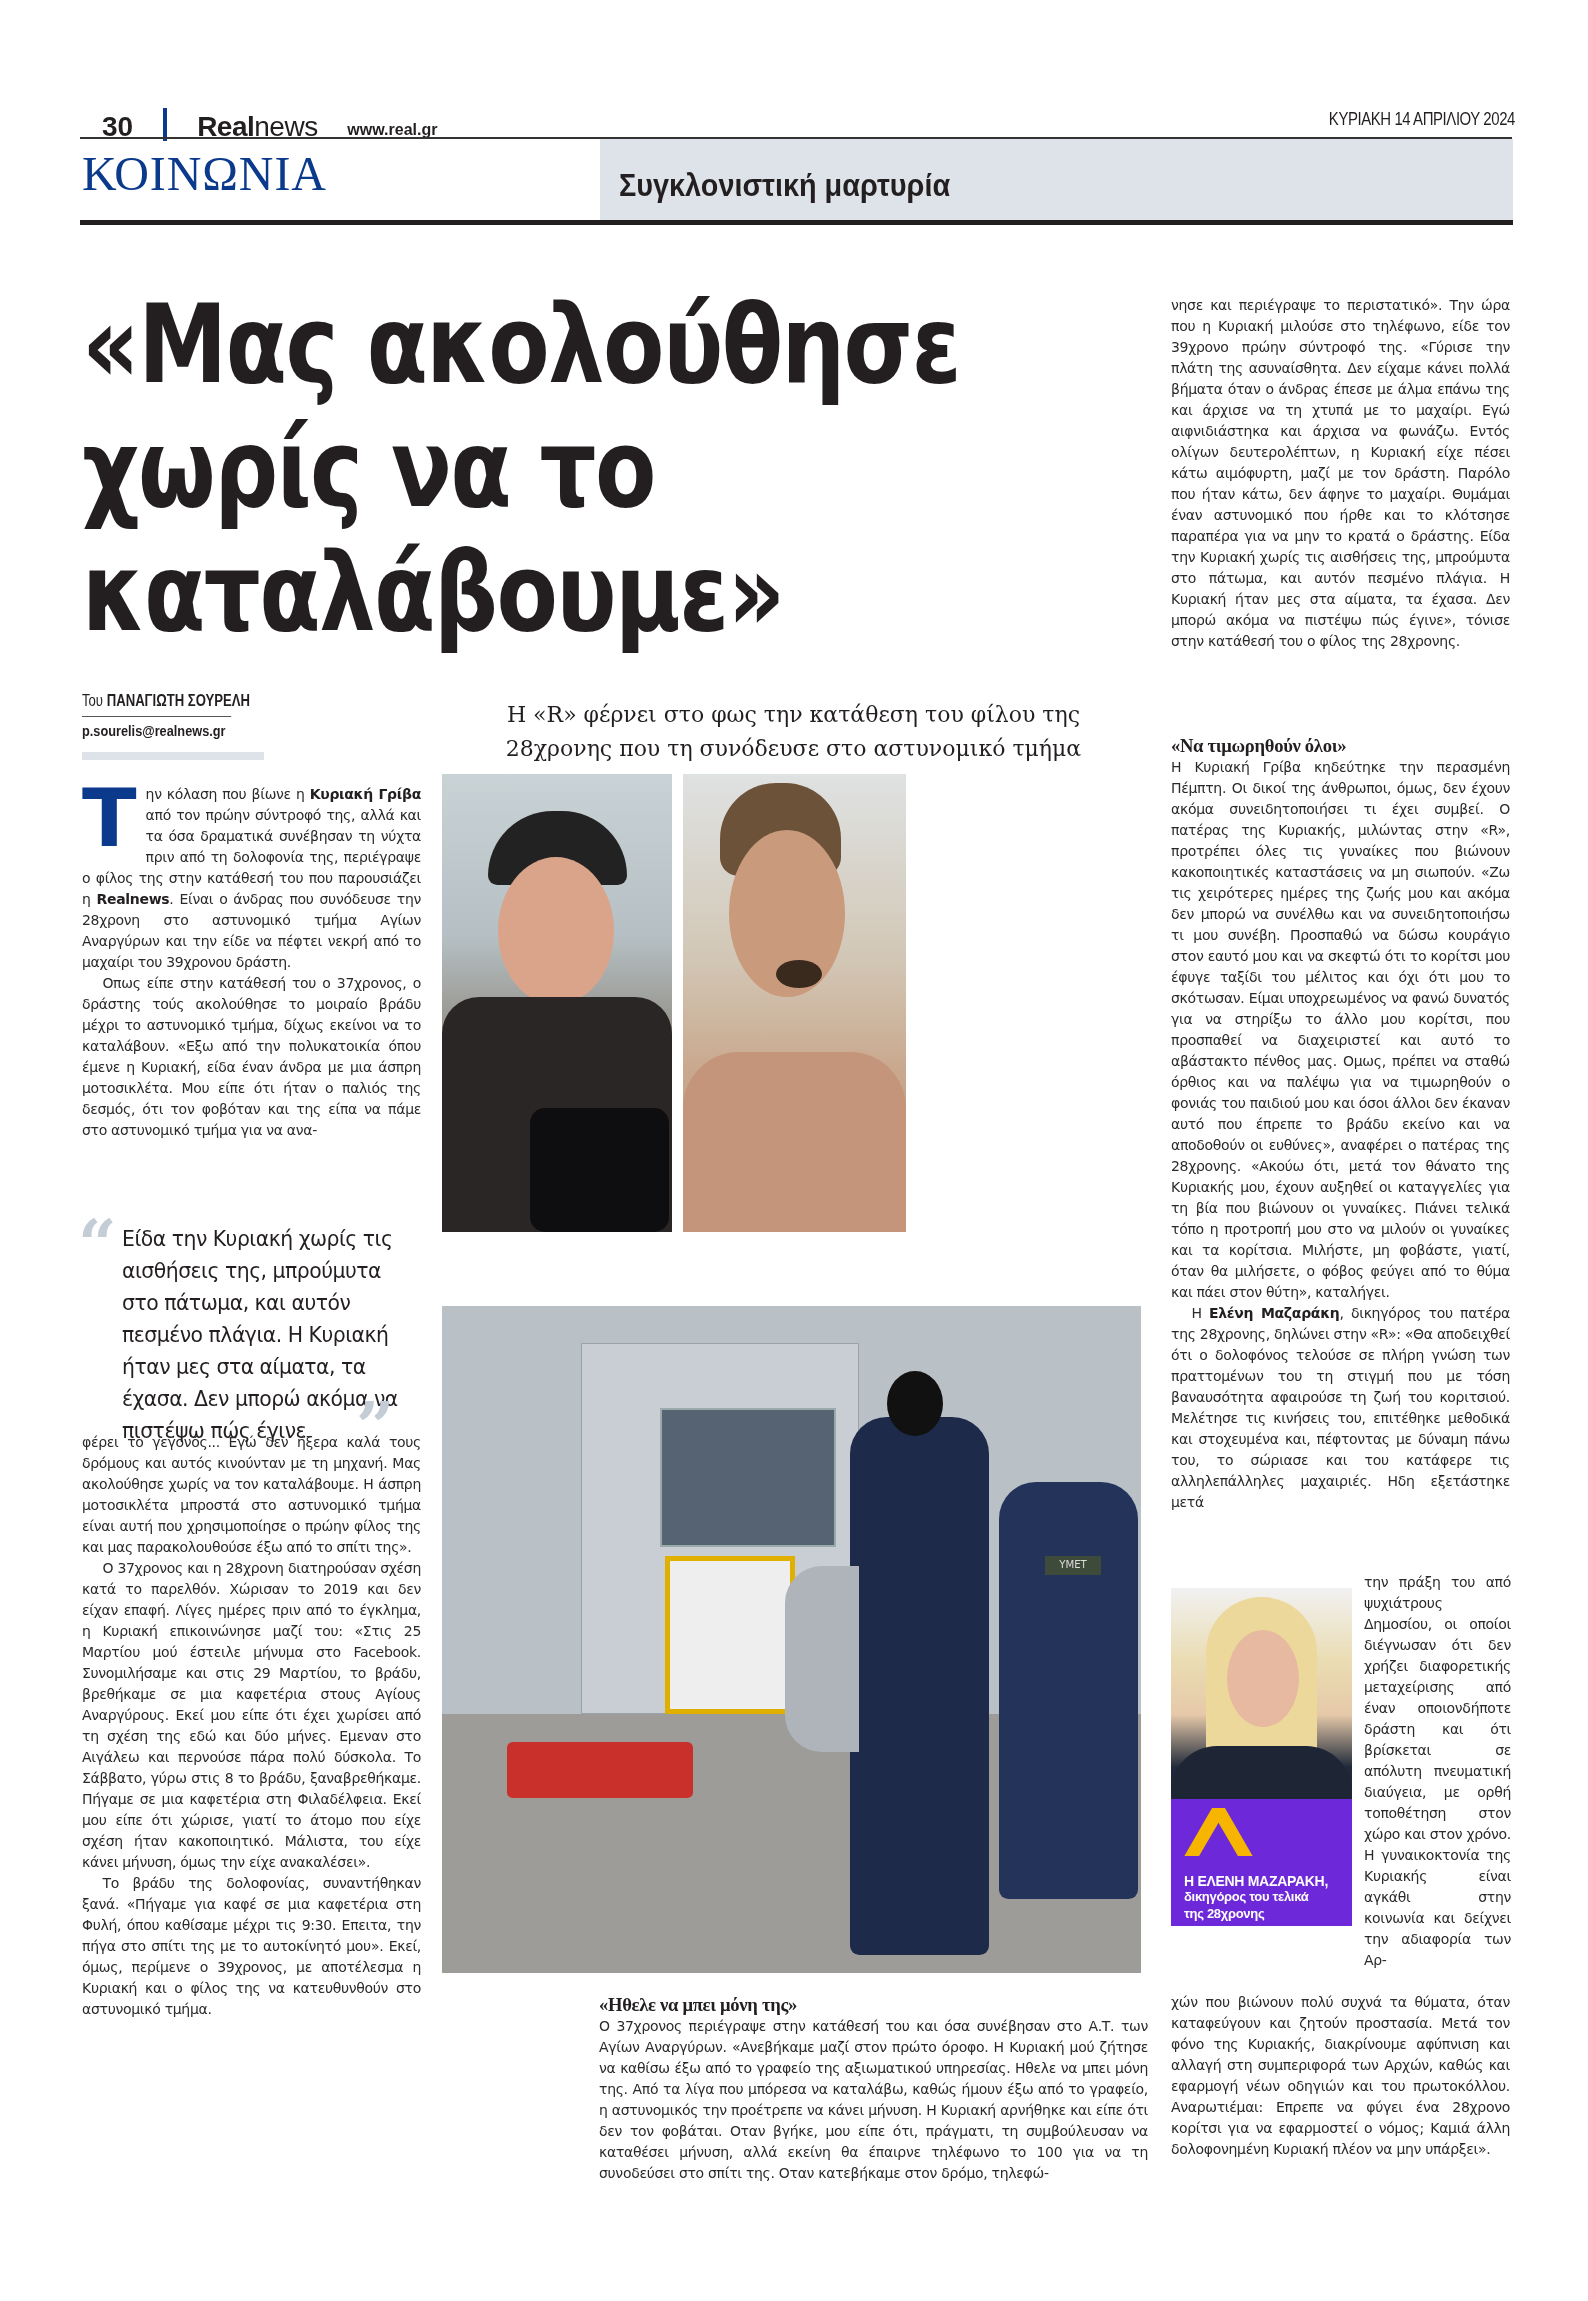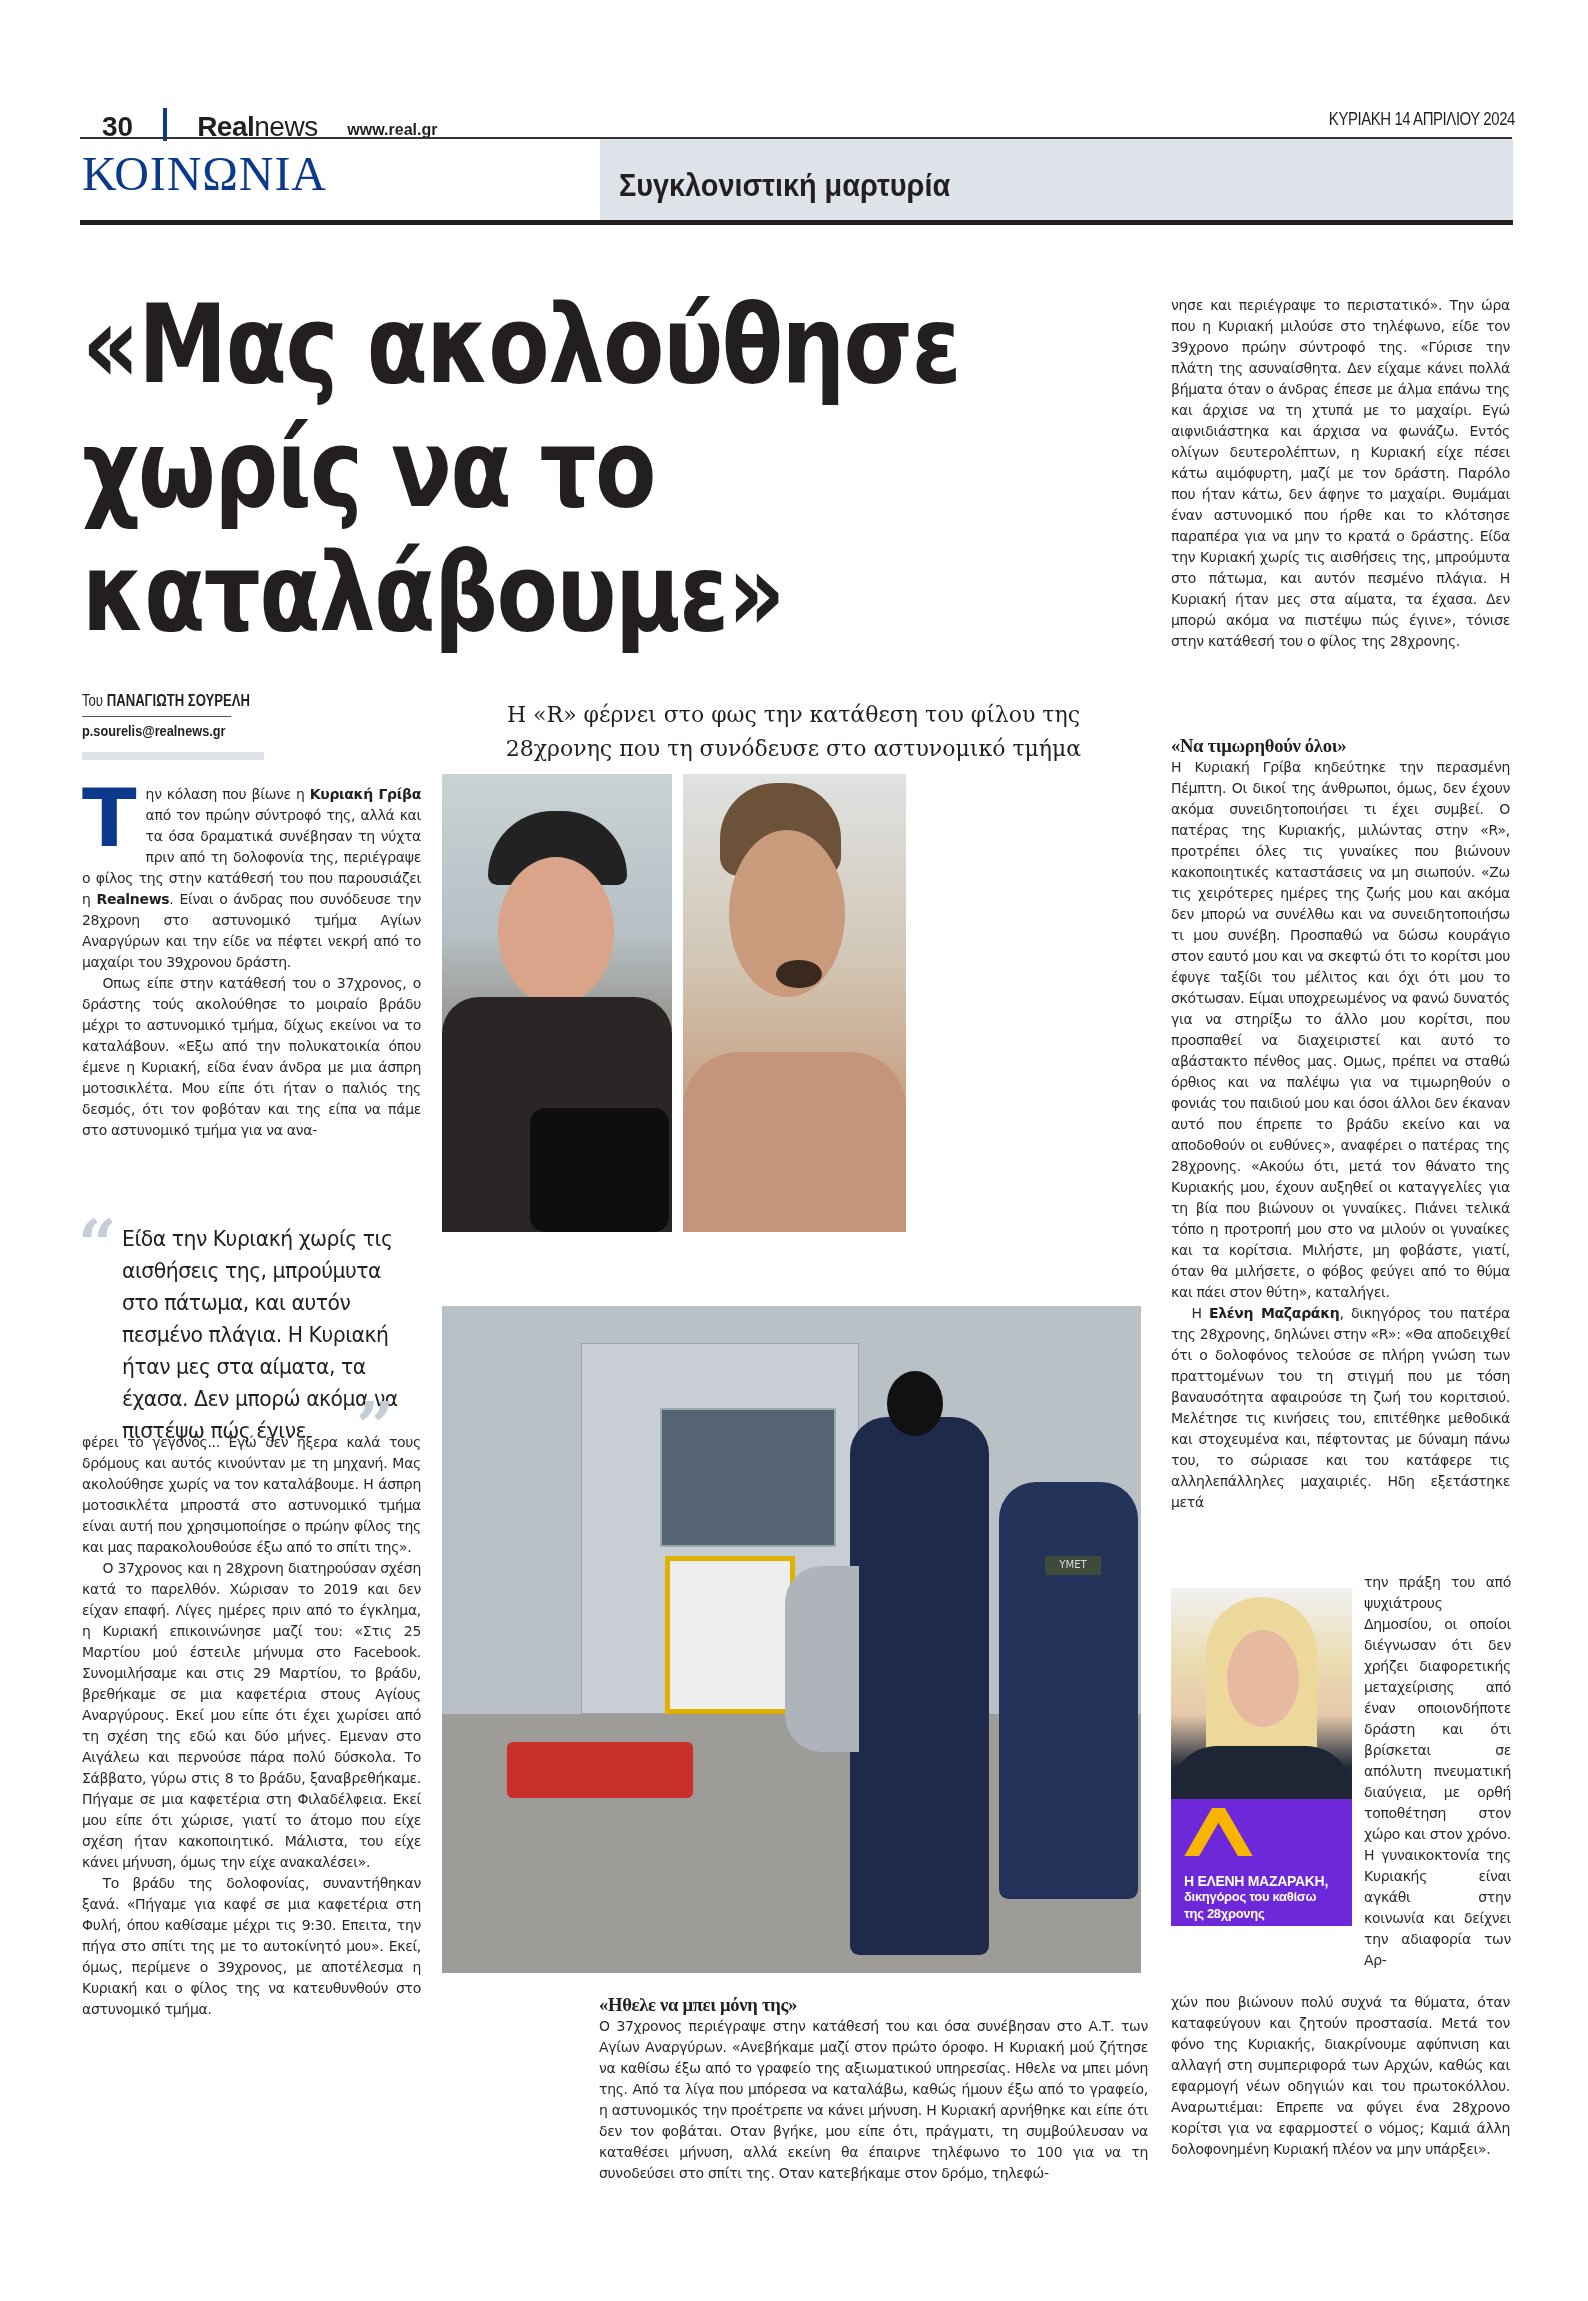--- a/index.html
+++ b/index.html
@@ -169,21 +169,21 @@
   <div class="head" style="left:35px;top:9.3px;width:111px;height:186px;background:#ecd89a;border-radius:56px 56px 18.6px 18.6px;"></div>
   <div class="head" style="left:56px;top:42px;width:72px;height:97px;background:#e6b9a0;"></div>
   <div class="block" style="left:0;top:158px;width:181px;height:56px;background:#1e2636;border-radius:46px 46px 0 0;"></div>
 </div>
 
 <div class="abs lawyer-caption">
   <svg class="chevron" viewBox="0 0 74 52">
     <polygon points="0,52 30,0 44,0 74,52 58,52 37,16 16,52" fill="#f7b500"></polygon>
   </svg>
   <div class="cap1">Η ΕΛΕΝΗ ΜΑΖΑΡΑΚΗ,</div>
-  <div class="cap2">δικηγόρος του καθίσω</div>
+  <div class="cap2">δικηγόρος του τελικά</div>
   <div class="cap2">της 28χρονης</div>
 </div>
 
 <div class="abs col col-right-3">
   <p class="noindent">την πράξη του από ψυχιάτρους Δημοσίου, οι οποίοι διέγνωσαν ότι δεν χρήζει διαφορετικής μεταχείρισης από έναν οποιονδήποτε δράστη και ότι βρίσκεται σε απόλυτη πνευματική διαύγεια, με ορθή τοποθέτηση στον χώρο και στον χρόνο. Η γυναικοκτονία της Κυριακής είναι αγκάθι στην κοινωνία και δείχνει την αδιαφορία των Αρ-</p>
 </div>
 
 <div class="abs col col-right-4">
   <p class="noindent">χών που βιώνουν πολύ συχνά τα θύματα, όταν καταφεύγουν και ζητούν προστασία. Μετά τον φόνο της Κυριακής, διακρίνουμε αφύπνιση και αλλαγή στη συμπεριφορά των Αρχών, καθώς και εφαρμογή νέων οδηγιών και του πρωτοκόλλου. Αναρωτιέμαι: Επρεπε να φύγει ένα 28χρονο κορίτσι για να εφαρμοστεί ο νόμος; Καμιά άλλη δολοφονημένη Κυριακή πλέον να μην υπάρξει».</p>
 </div>

